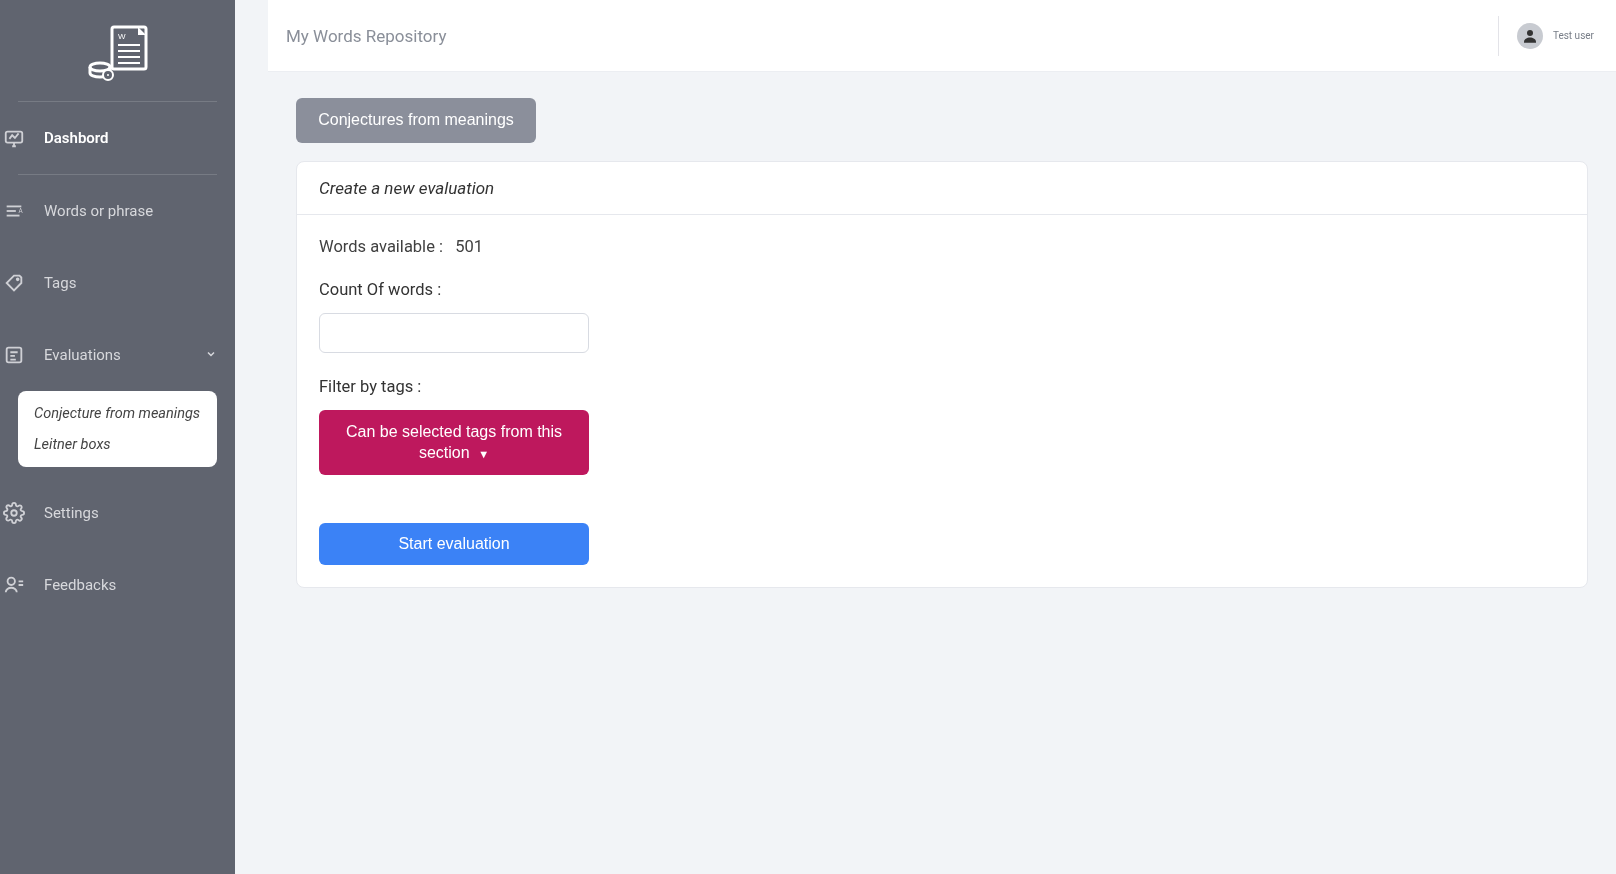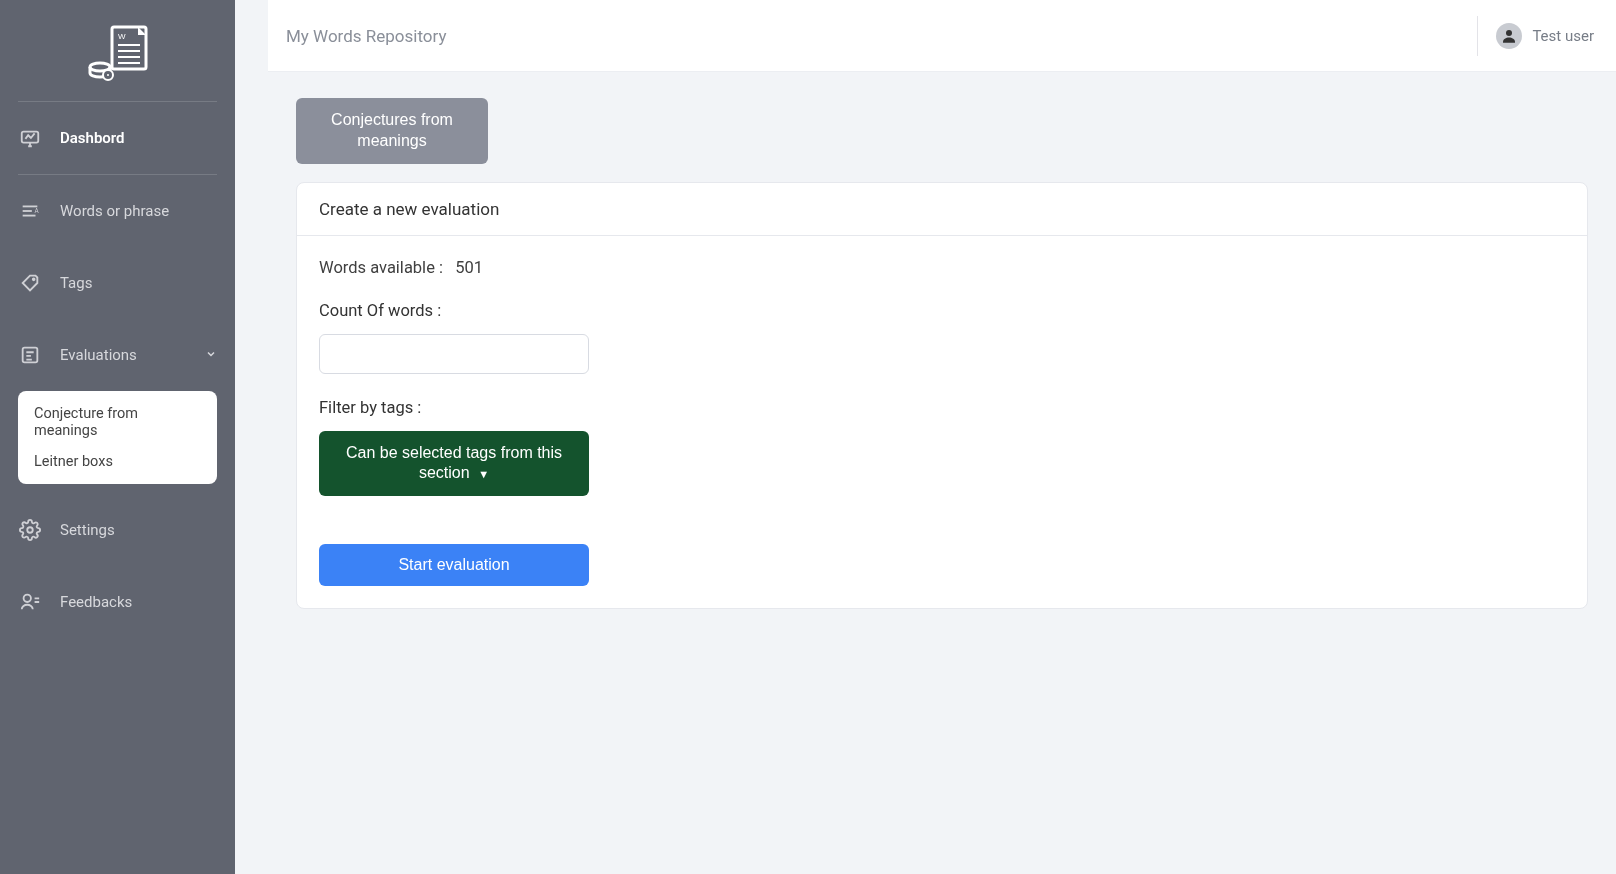--- a/index.html
+++ b/index.html
@@ -24,21 +24,21 @@
     margin: 0 18px 0 18px;
     border-bottom: 1px solid rgba(255,255,255,0.15);
   }
   .sidebar .divider {
     border-top: 1px solid rgba(255,255,255,0.15);
     margin: 0 18px;
   }
   .nav-item {
     display: flex;
     align-items: center;
-    padding: 12px 18px;
+    padding: 12px 2px;
     margin: 12px 0;
     cursor: pointer;
     font-size: 15px;
     color: #d7d8dc;
     position: relative;
   }
   .nav-item.active { color: #fff; font-weight: 600; }
   .nav-item .icon {
     width: 24px;
     height: 24px;
@@ -60,20 +60,21 @@
     margin: 0 18px 10px 18px;
     padding: 14px 16px;
     display: flex;
     flex-direction: column;
     gap: 14px;
   }
   .submenu-item {
     color: #444;
     font-size: 14.5px;
     cursor: pointer;
+    font-style: italic;
   }
 
   
   .main {
     flex: 1;
     display: flex;
     flex-direction: column;
     min-width: 0;
     padding-left: 33px;
   }
@@ -89,21 +90,21 @@
   }
   .topbar-title { flex: 1; }
   .user-box {
     display: flex;
     align-items: center;
     gap: 10px;
     padding-left: 18px;
     border-left: 1px solid #e3e3e8;
     height: 40px;
     color: #777d87;
-    font-size: 15px;
+    font-size: 10px;
   }
   .avatar {
     width: 26px; height: 26px;
     border-radius: 50%;
     background: #c8cbd1;
     display: inline-flex;
     align-items: center;
     justify-content: center;
   }
 
@@ -112,35 +113,36 @@
   }
   .pill-btn {
     background: #8b8f9b;
     color: #fff;
     border: none;
     border-radius: 6px;
     padding: 12px 22px;
     font-size: 16px;
     line-height: 1.3;
     text-align: center;
-    width: 192px;
+    width: 240px;
     cursor: pointer;
     margin-bottom: 18px;
   }
   .card {
     background: #fff;
     border: 1px solid #e6e8ed;
     border-radius: 8px;
     overflow: hidden;
   }
   .card-header {
     padding: 16px 22px;
     color: #333;
     font-size: 17px;
     border-bottom: 1px solid #e6e8ed;
+    font-style: italic;
   }
   .card-body {
     padding: 22px;
   }
   .row-text {
     font-size: 16.5px;
     color: #404040;
     margin-bottom: 24px;
   }
   .label {
@@ -152,21 +154,21 @@
   .text-input {
     width: 270px;
     height: 40px;
     border: 1px solid #d8dbe2;
     border-radius: 6px;
     padding: 6px 10px;
     font-size: 15px;
     margin-bottom: 24px;
   }
   .dropdown-btn {
-    background: #14532d;
+    background: #be185d;
     color: #fff;
     border: none;
     border-radius: 6px;
     padding: 12px 18px;
     font-size: 16px;
     width: 270px;
     text-align: center;
     cursor: pointer;
     line-height: 1.3;
     position: relative;

